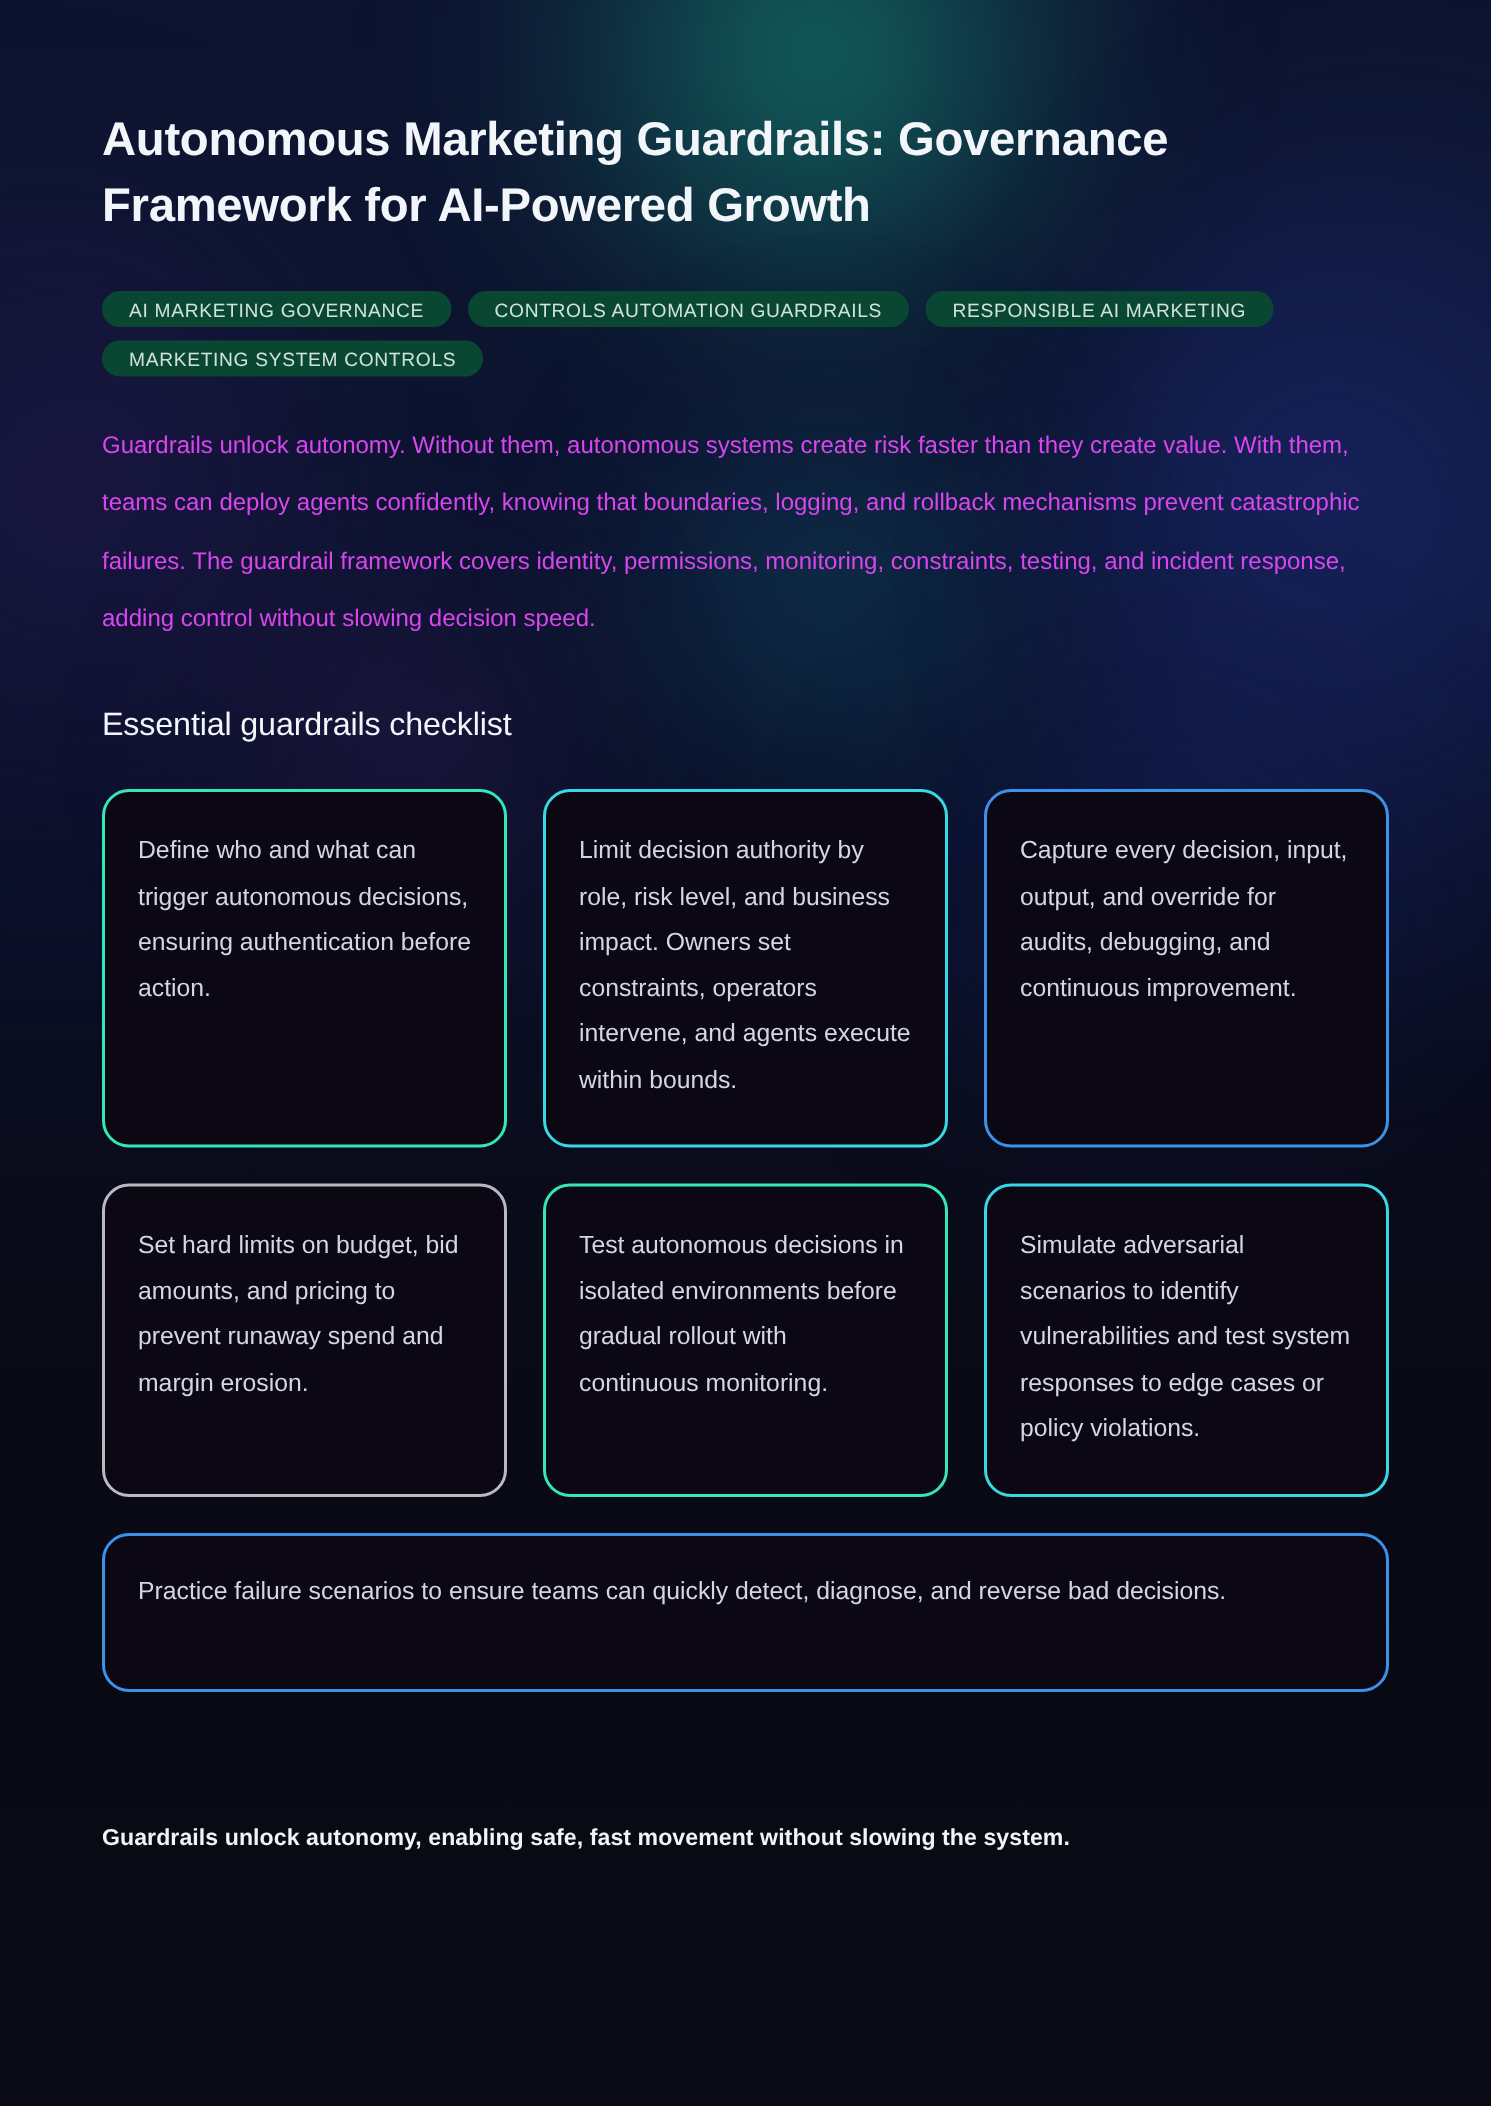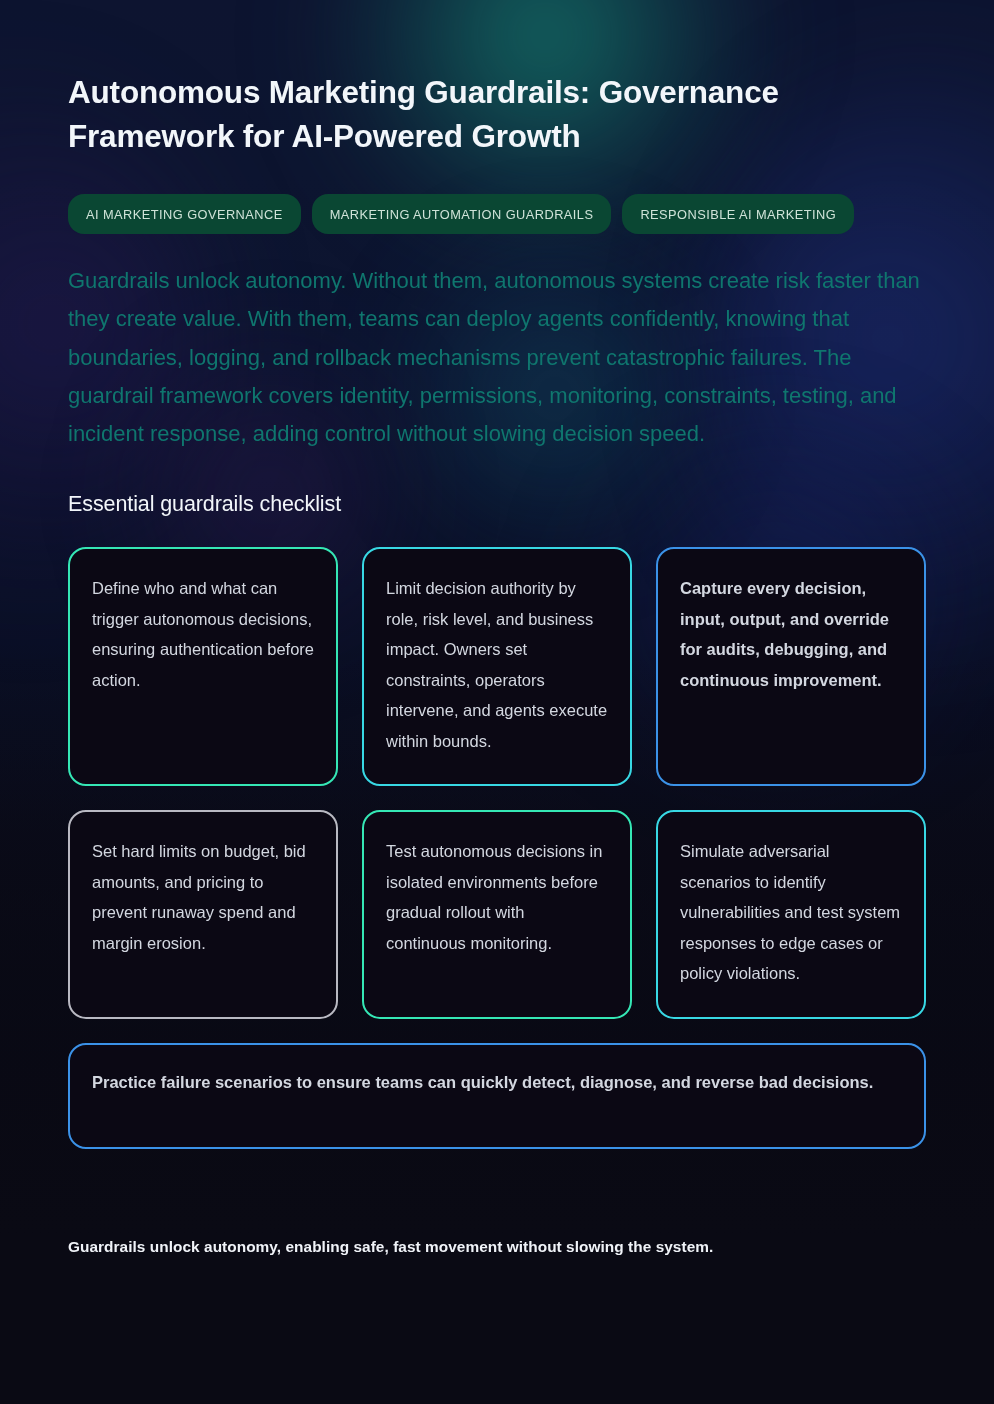--- a/index.html
+++ b/index.html
@@ -125,36 +125,36 @@
   .tags {
     display: flex;
     flex-wrap: wrap;
     gap: 9px 11px;
     margin-top: 36px;
     max-width: 800px;
   }
   .tag {
     display: inline-flex;
     align-items: center;
-    height: 40px;
+    height: 24px;
     padding: 0 18px;
     border-radius: 16px;
     background: #0a4733;
     color: #cfe3d8;
     font-size: 12.8px;
     letter-spacing: 0.45px;
     white-space: nowrap;
   }
 
   .lede {
     margin: 28px 0 0 0;
     max-width: 860px;
-    font-size: 22px;
+    font-size: 16px;
     line-height: 38.3px;
-    color: #0f766e;
+    color: #d946ef;
     font-weight: 400;
   }
 
   .section-heading {
     margin: 36px 0 0 0;
     font-size: 21.5px;
     line-height: 30px;
     font-weight: 400;
     color: #f2f6fa;
     letter-spacing: -0.1px;
@@ -180,21 +180,21 @@
   .card.row2 { min-height: 189px; }
   .card-wide {
     grid-column: 1 / -1;
     min-height: 106px;
     padding: 22px 22px 24px 22px;
   }
   .card-text { margin: 0; }
 
   .b-green { border-color: #35e7b5; }
   .b-cyan  { border-color: #38d8e4; }
-  .b-blue  { border-color: #3b92e8; font-weight: bold; }
+  .b-blue  { border-color: #3b92e8; }
   .b-gray  { border-color: #b9b9c2; }
 
   .footer-note {
     margin: 86px 0 0 0;
     font-size: 15.4px;
     line-height: 24px;
     font-weight: 700;
     color: #f0f3f8;
     letter-spacing: 0.05px;
   }
@@ -212,22 +212,23 @@
   <div class="glow glow-purple-mid"></div>
   <div class="glow glow-blue-mid"></div>
   <div class="bg-fade-bottom"></div>
 
   <div class="content">
 
     <h1 class="title">Autonomous Marketing Guardrails: Governance Framework for AI-Powered Growth</h1>
 
     <div class="tags">
       <span class="tag">AI MARKETING GOVERNANCE</span>
-      <span class="tag">MARKETING AUTOMATION GUARDRAILS</span>
+      <span class="tag">CONTROLS AUTOMATION GUARDRAILS</span>
       <span class="tag">RESPONSIBLE AI MARKETING</span>
+      <span class="tag">MARKETING SYSTEM CONTROLS</span>
     </div>
 
     <p class="lede">Guardrails unlock autonomy. Without them, autonomous systems create risk faster than they create value. With them, teams can deploy agents confidently, knowing that boundaries, logging, and rollback mechanisms prevent catastrophic failures. The guardrail framework covers identity, permissions, monitoring, constraints, testing, and incident response, adding control without slowing decision speed.</p>
 
     <h2 class="section-heading">Essential guardrails checklist</h2>
 
     <div class="card-grid">
 
       <div class="card row1 b-green">
         <p class="card-text">Define who and what can trigger autonomous decisions, ensuring authentication before action.</p>

